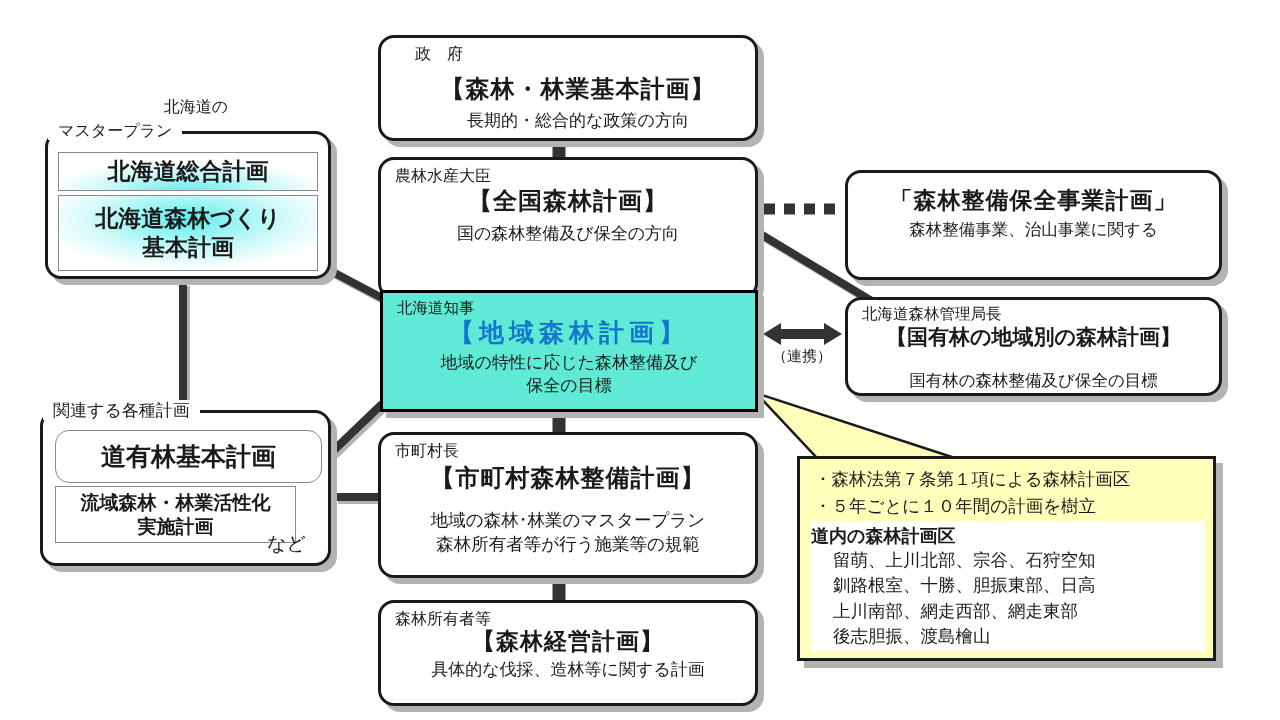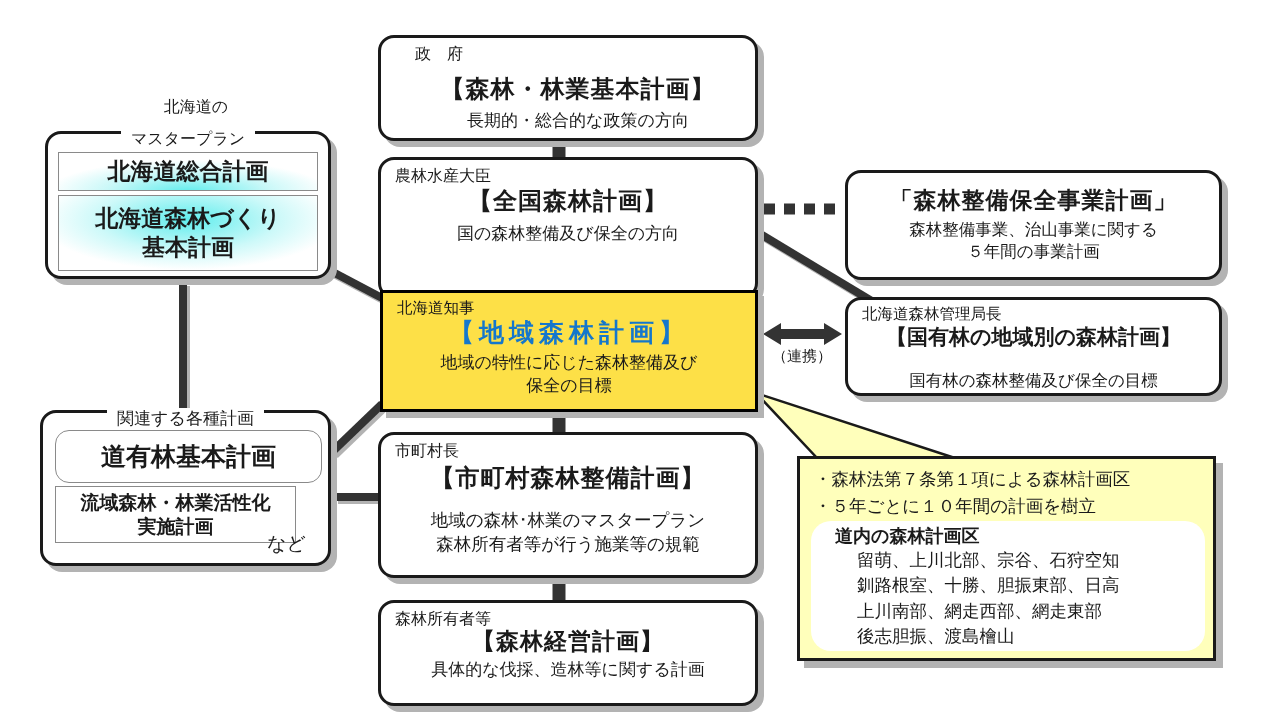--- a/index.html
+++ b/index.html
@@ -6,38 +6,38 @@
   body{font-family:"DejaVu Sans","Liberation Sans",sans-serif;color:#1a1a1a;}
   #canvas{position:relative;width:1280px;height:720px;background:#ffffff;overflow:hidden;}
   svg.overlay{position:absolute;left:0;top:0;width:1280px;height:720px;}
 
   .box{position:absolute;background:#ffffff;border:3px solid #1a1a1a;border-radius:16px;
        box-shadow:6px 6px 0 #b3b3b3;box-sizing:border-box;}
   .box .hdr{font-size:16px;padding:7px 0 0 14px;line-height:1.15;}
   .box .ttl{font-weight:bold;font-size:24px;text-align:center;line-height:1.2;letter-spacing:1px;}
   .box .desc{font-size:17px;text-align:center;line-height:1.35;}
 
-  .green{border-radius:0;background:#fde047;border-color:#000;}
+  .green{border-radius:0;background:#5eead4;border-color:#000;}
   .green .ttl{color:#1477cc;letter-spacing:5px;font-size:25px;}
 
   .group{position:absolute;background:#ffffff;border:3px solid #1a1a1a;border-radius:16px;
          box-shadow:6px 6px 0 #b3b3b3;box-sizing:border-box;}
-  .group-label{position:absolute;top:-13px;left:0;right:0;text-align:center;font-size:16px;line-height:1.2;margin-top:8px;}
+  .group-label{position:absolute;top:-13px;left:0;right:0;text-align:left;font-size:16px;line-height:1.2;}
   .group-label span{background:#ffffff;padding:0 10px;}
   .above-label{position:absolute;top:-37px;left:16px;right:0;text-align:center;font-size:16px;}
   .inner{position:absolute;border:1px solid #8a8a8a;background:#ffffff;display:flex;flex-direction:column;
          align-items:center;justify-content:center;text-align:center;font-weight:bold;box-sizing:border-box;line-height:1.25;}
   .cyan1{background:radial-gradient(ellipse 70% 110% at 50% 105%, #5feded 0%, #c9f8f8 45%, #ffffff 78%);}
   .cyan2{background:radial-gradient(ellipse 68% 80% at 50% 32%, #5feded 0%, #cdf9f9 52%, #ffffff 85%);}
   .etc{position:absolute;right:22px;bottom:6px;font-size:19px;}
 
   .note{position:absolute;background:#ffffbb;border:3px solid #1a1a1a;box-shadow:7px 7px 0 #b3b3b3;box-sizing:border-box;}
   .note .bullets{font-size:17.5px;line-height:1.55;padding:7px 0 0 14px;}
   .note .inner-white{position:absolute;left:11px;top:62px;width:394px;height:130px;background:#ffffff;
-         box-sizing:border-box;padding:3px 24px;border-radius:20px;}
+         box-sizing:border-box;padding:3px 0;}
   .note .inner-white .it{font-weight:bold;font-size:18px;}
   .note .inner-white .ln{font-size:17.5px;line-height:1.45;padding-left:22px;}
 
   .link-label{position:absolute;left:760px;top:347px;width:84px;text-align:center;font-size:15px;}
 </style>
 </head>
 <body>
 
 <div id="canvas">
 
@@ -77,21 +77,20 @@
 
   <div class="box" style="left:378px;top:157px;width:380px;height:142px;">
     <div class="hdr">農林水産大臣</div>
     <div class="ttl" style="margin-top:2px;">【全国森林計画】</div>
     <div class="desc" style="margin-top:6px;">国の森林整備及び保全の方向</div>
   </div>
 
   <div class="box" style="left:845px;top:170px;width:377px;height:110px;">
     <div class="ttl" style="margin-top:14px;font-size:23px;">「森林整備保全事業計画」</div>
     <div class="desc" style="margin-top:4px;font-size:16.5px;">森林整備事業、治山事業に関する</div>
-    <div class="desc" style="font-size:16.5px;">５年間の事業計画</div>
   </div>
 
   <div class="box green" style="left:380px;top:290px;width:378px;height:122px;">
     <div class="hdr" style="font-size:15.5px;">北海道知事</div>
     <div class="ttl">【地域森林計画】</div>
     <div class="desc" style="margin-top:3px;">地域の特性に応じた森林整備及び</div>
     <div class="desc">保全の目標</div>
   </div>
 
   <div class="link-label">（連携）</div>

